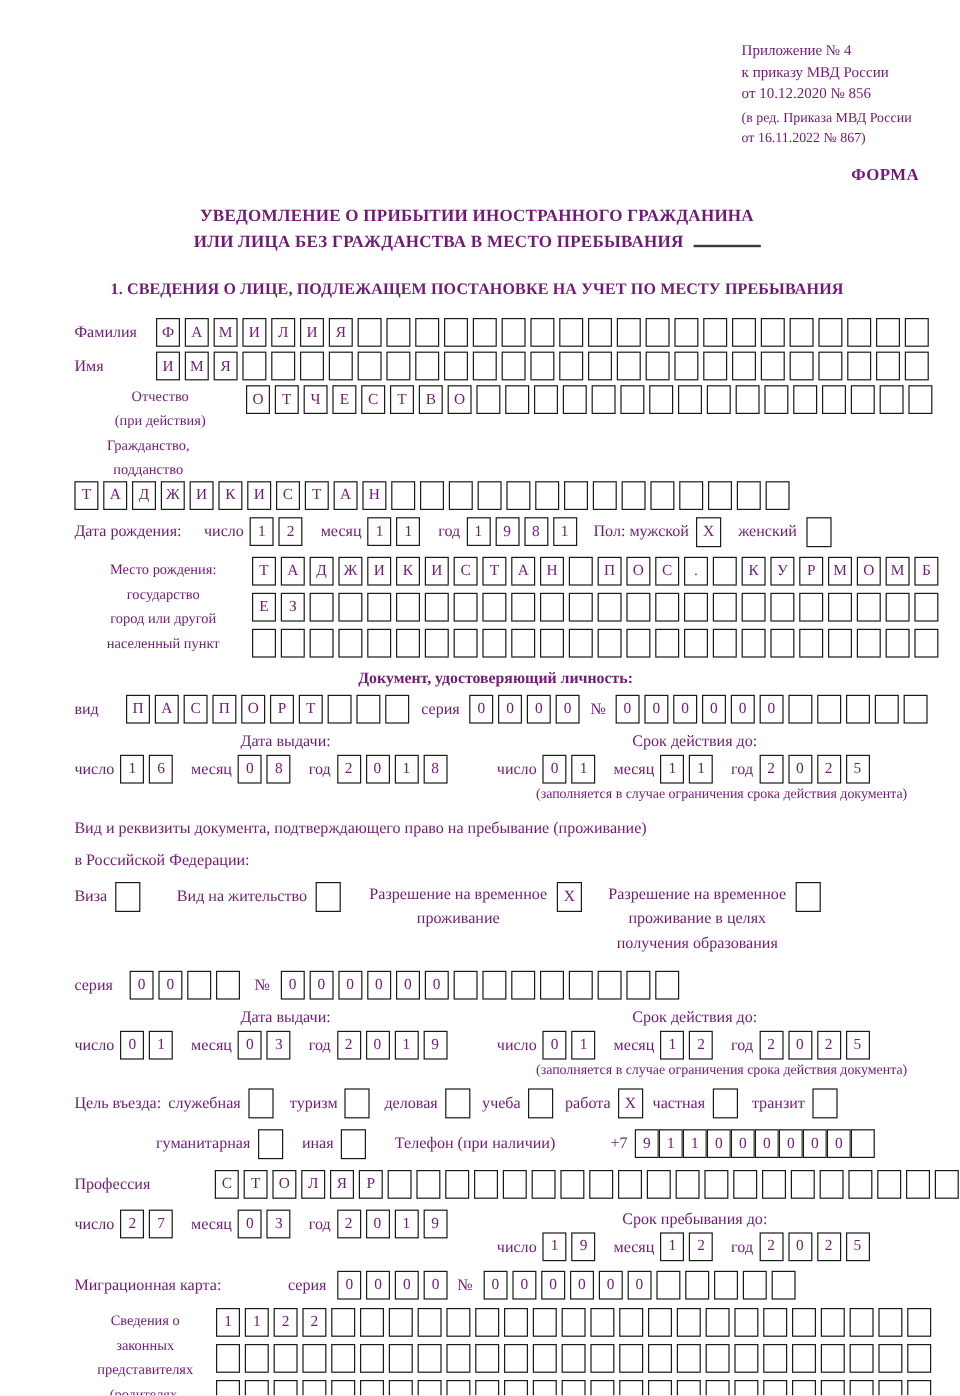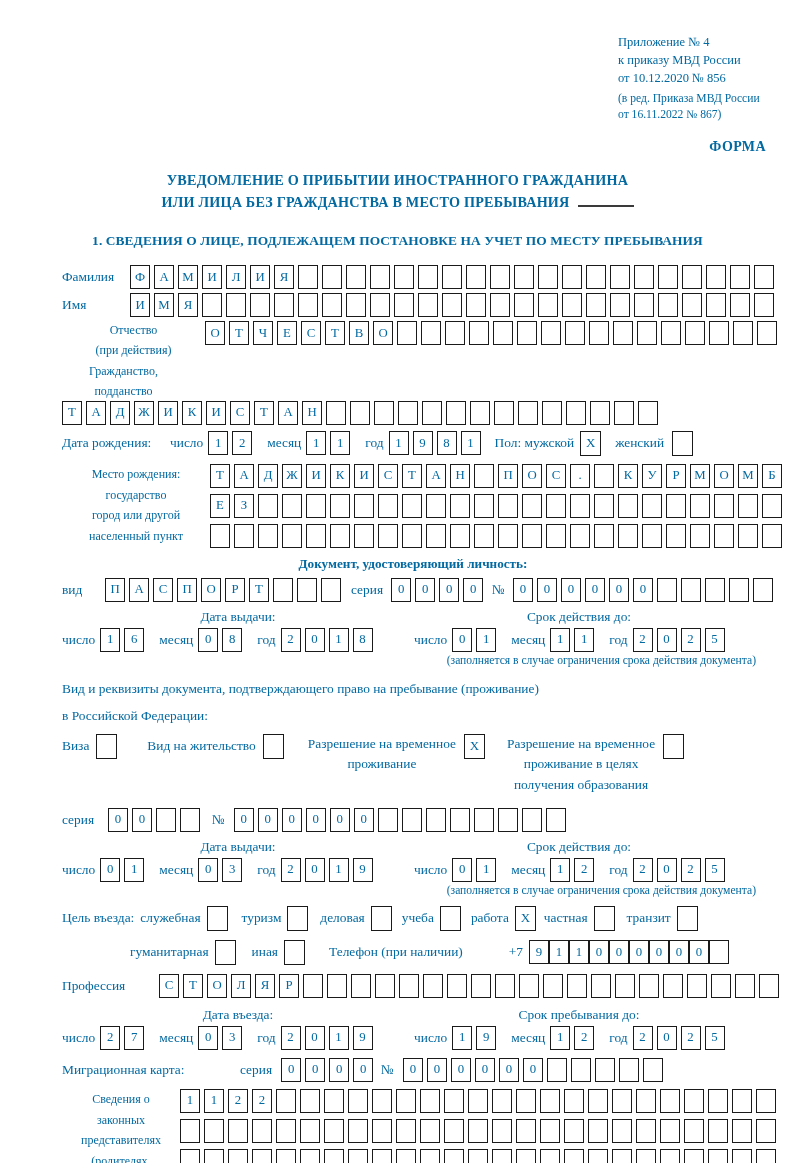--- a/index.html
+++ b/index.html
@@ -1,18 +1,18 @@
 <!DOCTYPE html>
 <html><head>
 <meta charset="utf-8">
 <style>
   html,body{margin:0;padding:0;background:#f5f5f5;}
   .page{
     position:relative;width:800px;height:1163px;margin:0 auto;background:#ffffff;
-    font-family:"Liberation Serif","DejaVu Serif",serif;color:#0369a1;
+    font-family:"Liberation Serif","DejaVu Serif",serif;color:#701a75;
     box-sizing:border-box;padding:34px 0 0 62px;overflow:hidden;
   }
   .full{margin-left:-62px;width:795px;}
   .hdr{margin-left:556px;width:210px;font-size:12.5px;line-height:1.42;}
   .hdr .ed{font-size:11.6px;margin-top:4px;line-height:1.38;}
   .forma{margin-top:16px;margin-right:34px;text-align:right;font-weight:bold;font-size:14px;letter-spacing:0.4px;}
   .title{margin-top:14px;text-align:center;font-weight:bold;font-size:14.2px;line-height:1.55;letter-spacing:0.2px;}
   .title-u{display:inline-block;width:56px;border-bottom:2px solid #3a3a3a;margin-left:8px;vertical-align:baseline;}
   .sec{margin-top:20px;text-align:center;font-weight:bold;font-size:13.4px;letter-spacing:0.1px;}
   .form{margin-top:16px;}
@@ -555,21 +555,21 @@
           <span class="cell">0</span>
           <span class="cell">0</span>
           <span class="cell">0</span>
           <span class="cell">0</span>
           <span class="cell">0</span>
           <span class="cell">0</span>
           <span class="cell"></span>
         </span>
     </div>
 
-    <div class="row" style="margin-bottom:9px;">
+    <div class="row" style="margin-bottom:9px;gap:20px;">
       <span class="lbl" style="width:97px;">Профессия</span>
       <span class="cells">
           <span class="cell">С</span>
           <span class="cell">Т</span>
           <span class="cell">О</span>
           <span class="cell">Л</span>
           <span class="cell">Я</span>
           <span class="cell">Р</span>
           <span class="cell"></span>
           <span class="cell"></span>
@@ -589,21 +589,20 @@
           <span class="cell"></span>
           <span class="cell"></span>
           <span class="cell"></span>
           <span class="cell"></span>
           <span class="cell"></span>
         </span>
     </div>
 
     <div class="duo" style="margin-bottom:8px;">
       <div class="duo-col">
-        <div class="duo-head">Дата въезда:</div>
         <div class="dline">
           <span class="dl">число</span>
           <span class="cells dcells">
               <span class="cell">2</span>
               <span class="cell">7</span>
             </span>
           <span class="dl">месяц</span>
           <span class="cells dcells">
               <span class="cell">0</span>
               <span class="cell">3</span>

